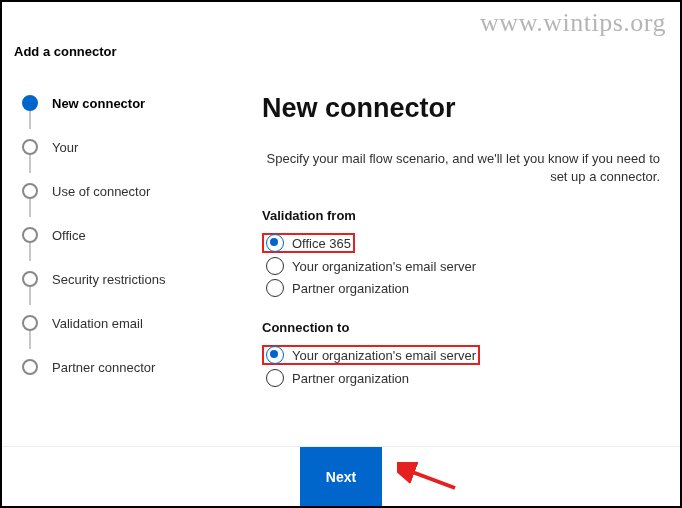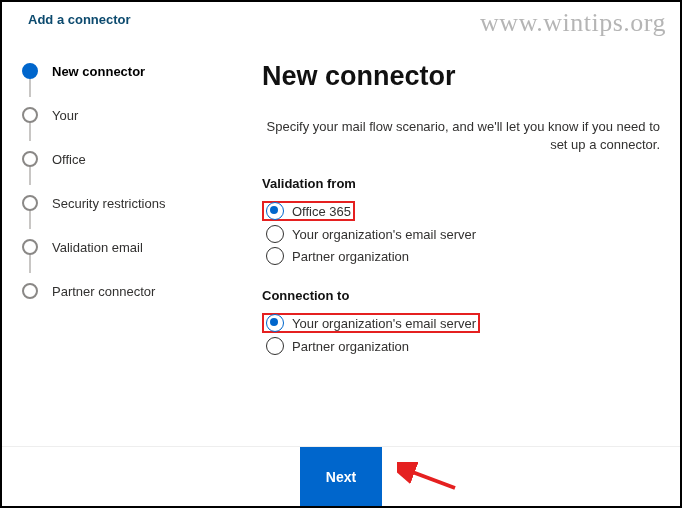--- a/index.html
+++ b/index.html
@@ -1,18 +1,18 @@
 <!DOCTYPE html>
 <html><head>
 <meta charset="utf-8">
 <style>
   * { box-sizing: border-box; margin: 0; padding: 0; }
   html, body { width: 682px; height: 508px; font-family: "Segoe UI", Arial, sans-serif; background: #fff; overflow: hidden; }
   .frame { width: 682px; height: 508px; border: 2px solid #000; position: relative; background: #fff; }
-  .header { padding: 10px 16px 6px 26px; font-size: 13px; font-weight: 700; color: #0c4a6e; }
+  .header { padding: 10px 16px 6px 12px; font-size: 13px; font-weight: 700; color: #000000; margin-top: 32px; }
   .body { display: flex; height: calc(100% - 36px); }
   .steps { width: 190px; padding: 16px 0 0 20px; }
   .step { display: flex; align-items: center; position: relative; height: 44px; }
   .step .dot { width: 16px; height: 16px; border-radius: 50%; border: 2px solid #8a8886; background: #fff; flex-shrink: 0; z-index: 2; }
   .step.active .dot { border-color: #0066cc; background: #0066cc; }
   .step .line { position: absolute; left: 7px; top: 16px; width: 2px; height: 32px; background: #c8c6c4; z-index: 1; }
   .step:last-child .line { display: none; }
   .step .label { margin-left: 14px; font-size: 13px; color: #323130; }
   .step.active .label { font-weight: 700; color: #000; }
   .main { flex: 1; padding: 28px 20px 0 70px; position: relative; }
@@ -44,20 +44,25 @@
 
     <div class="steps">
       <div class="step active">
         <span class="dot"></span>
         <span class="label">New connector</span>
         <span class="line"></span>
       </div>
       <div class="step">
         <span class="dot"></span>
         <span class="label">Your</span>
+        <span class="line"></span>
+      </div>
+      <div class="step">
+        <span class="dot"></span>
+        <span class="label">Use of connector</span>
         <span class="line"></span>
       </div>
       <div class="step">
         <span class="dot"></span>
         <span class="label">Office</span>
         <span class="line"></span>
       </div>
       <div class="step">
         <span class="dot"></span>
         <span class="label">Security restrictions</span>

